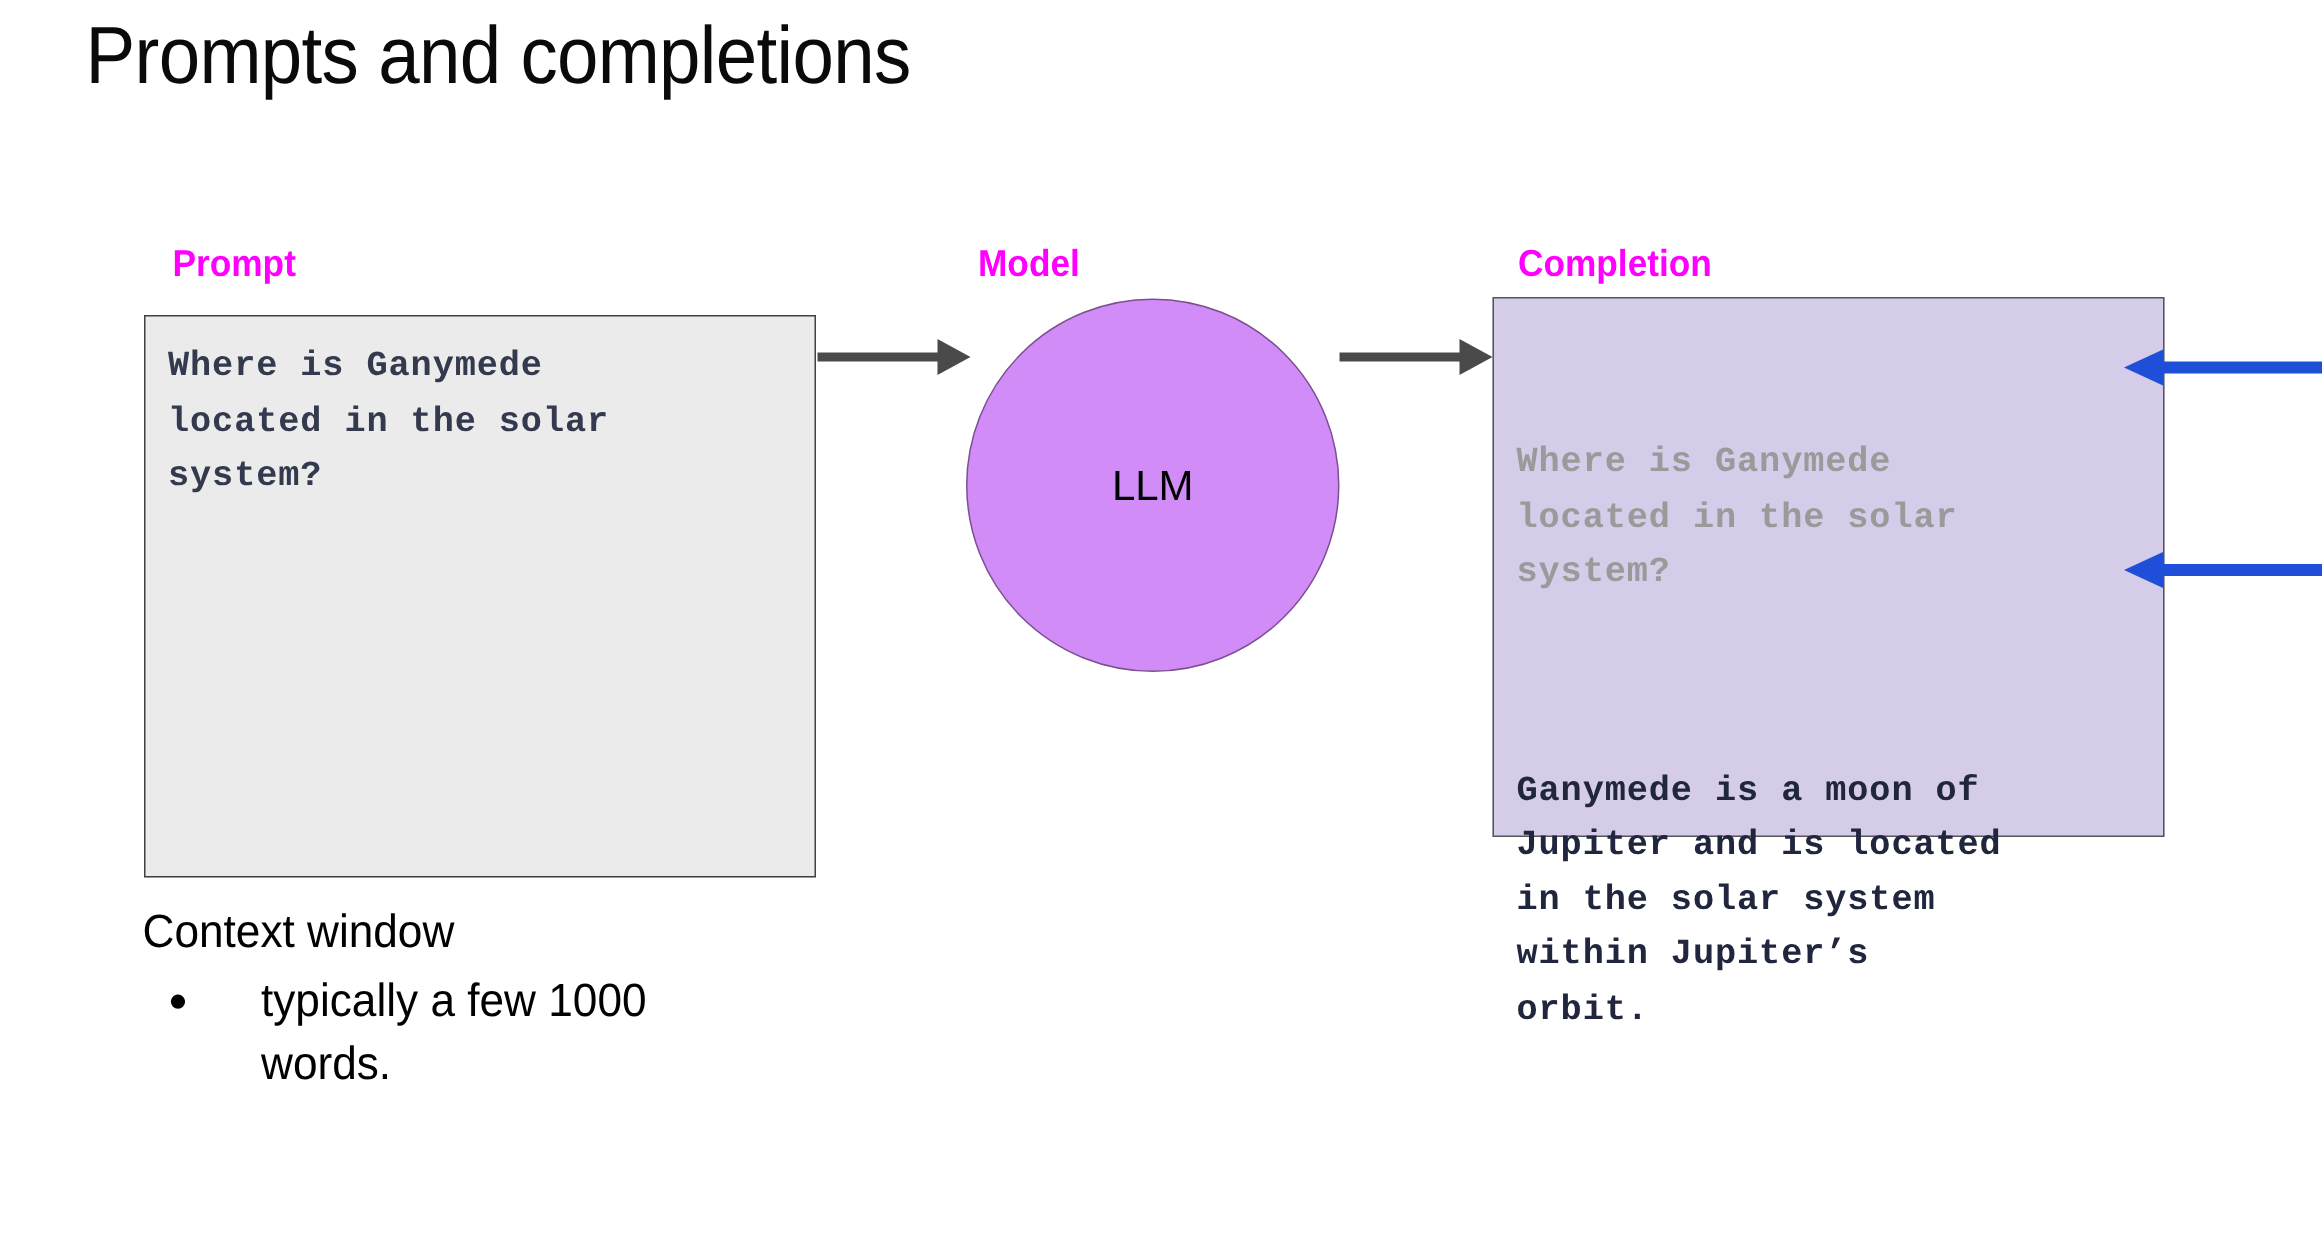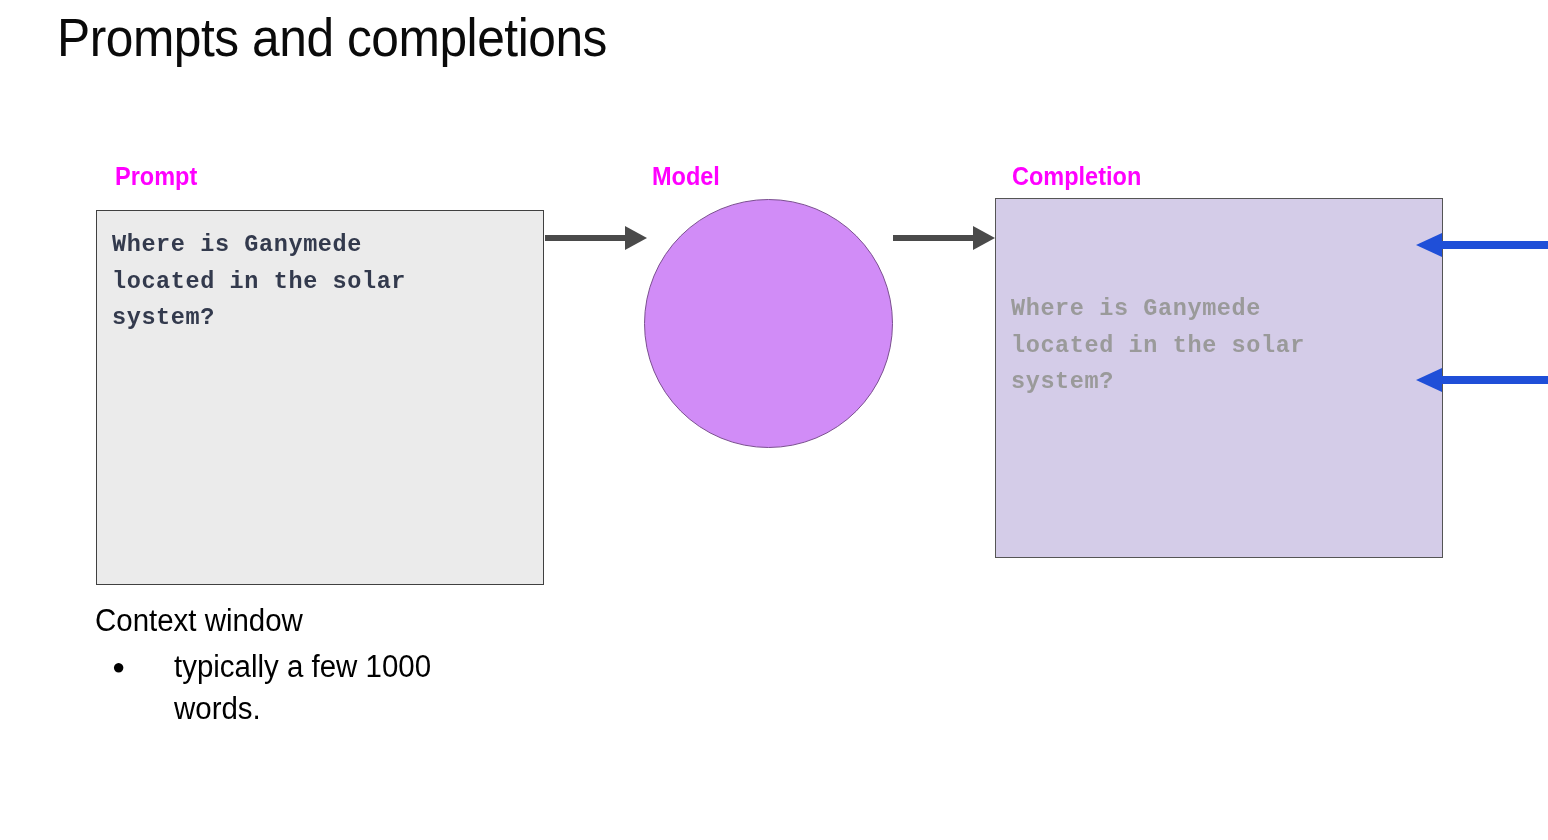--- a/index.html
+++ b/index.html
@@ -269,31 +269,37 @@
   <div class="prompt-text">Where is Ganymede
 located in the solar
 system?</div>
 
   <div class="gray-arrow arrow-1">
     <div class="shaft"></div>
     <div class="head"></div>
   </div>
 
   <div class="llm-circle"></div>
+  <div class="llm-label">LLM</div>
 
   <div class="gray-arrow arrow-2">
     <div class="shaft"></div>
     <div class="head"></div>
   </div>
 
   <div class="completion-box"></div>
   <div class="completion-text">
     <span class="echo-part">Where is Ganymede
 located in the solar
 system?</span>
+    <span class="gen-part">Ganymede is a moon of
+Jupiter and is located
+in the solar system
+within Jupiter’s
+orbit.</span>
   </div>
 
   <div class="blue-arrow blue-1">
     <div class="head"></div>
     <div class="shaft"></div>
   </div>
   <div class="blue-arrow blue-2">
     <div class="head"></div>
     <div class="shaft"></div>
   </div>

